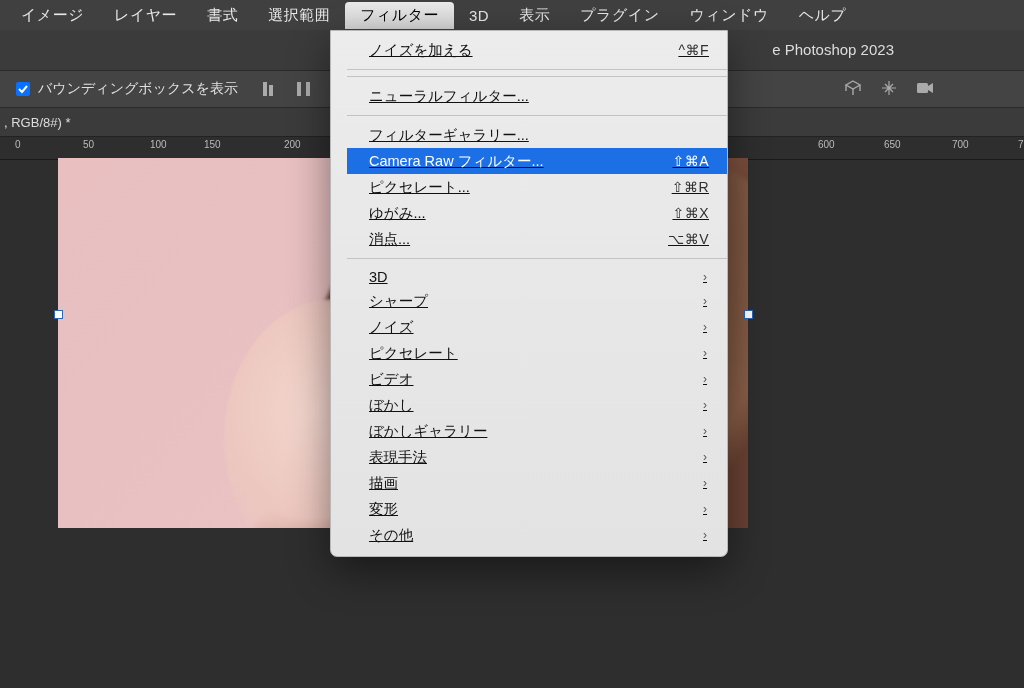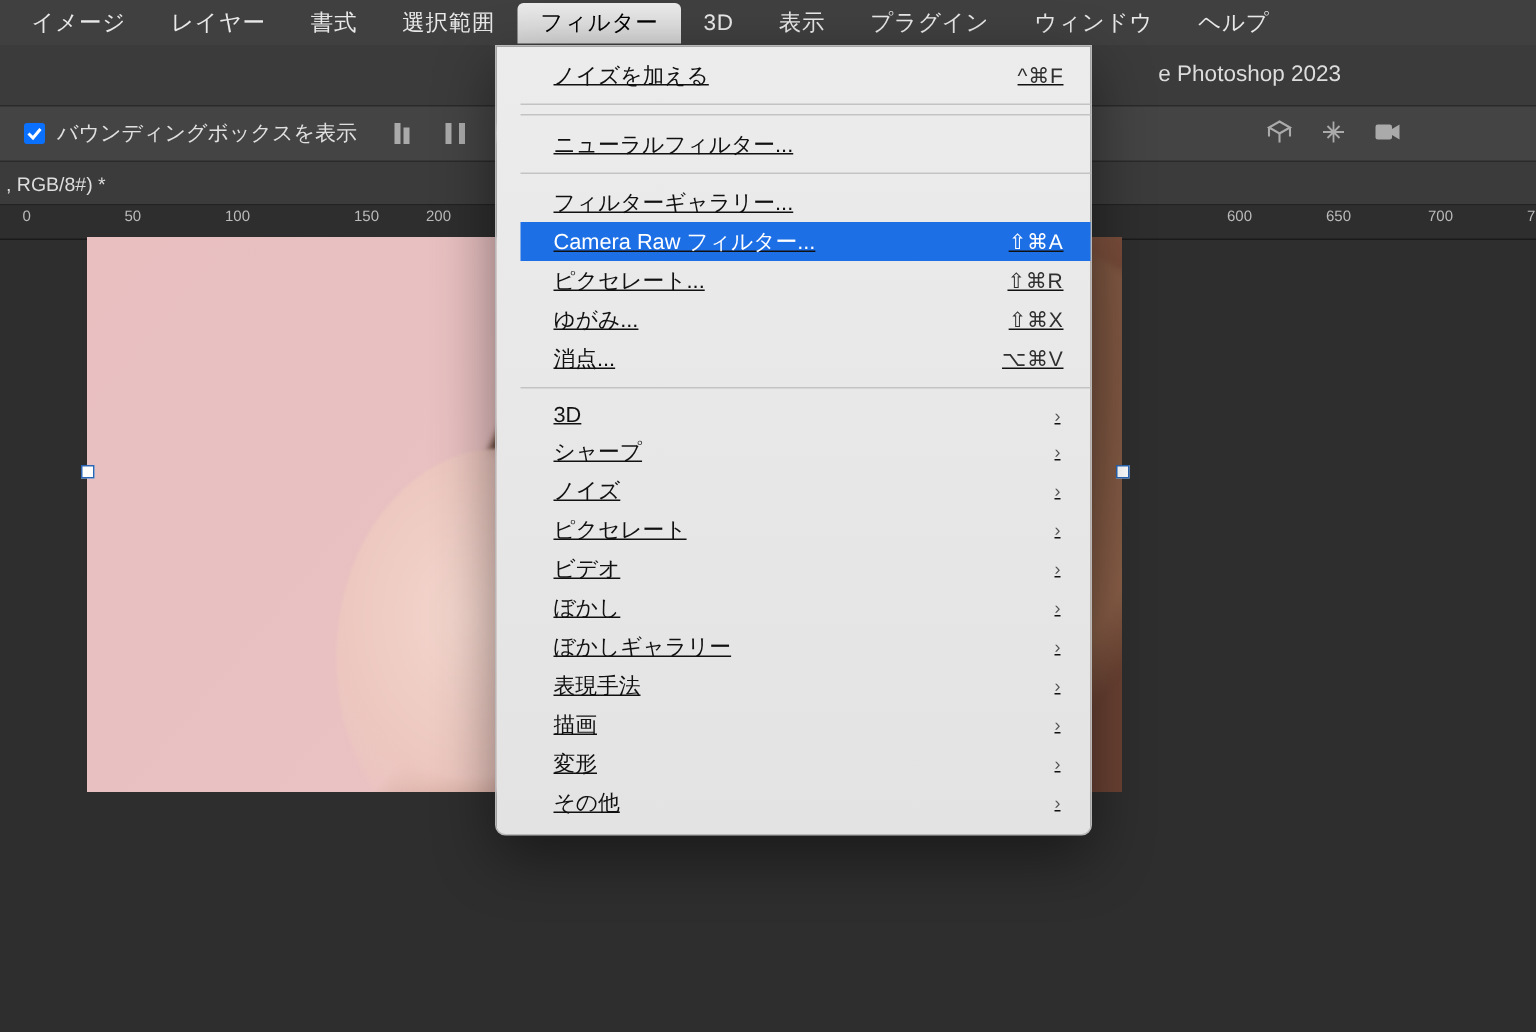--- a/index.html
+++ b/index.html
@@ -261,21 +261,21 @@
 </div>
 
 <div class="tab-bar">
   <span class="tab">, RGB/8#) *</span>
 </div>
 
 <div class="ruler" id="ruler">
     <span class="tick" style="left: 15px;">0</span>
     <span class="tick" style="left: 83px;">50</span>
     <span class="tick" style="left: 150px;">100</span>
-    <span class="tick" style="left: 236px; text-align: right;">150</span>
+    <span class="tick" style="left: 204px; text-align: right;">150</span>
     <span class="tick" style="left: 284px;">200</span>
     <span class="tick" style="left: 818px;">600</span>
     <span class="tick" style="left: 884px;">650</span>
     <span class="tick" style="left: 952px;">700</span>
     <span class="tick" style="left: 1018px;">750</span>
   </div>
 
 <div class="photo"></div>
 <div class="sel-handle" style="left:54px; top:310px"></div>
 <div class="sel-handle" style="left:398px; top:310px"></div>

